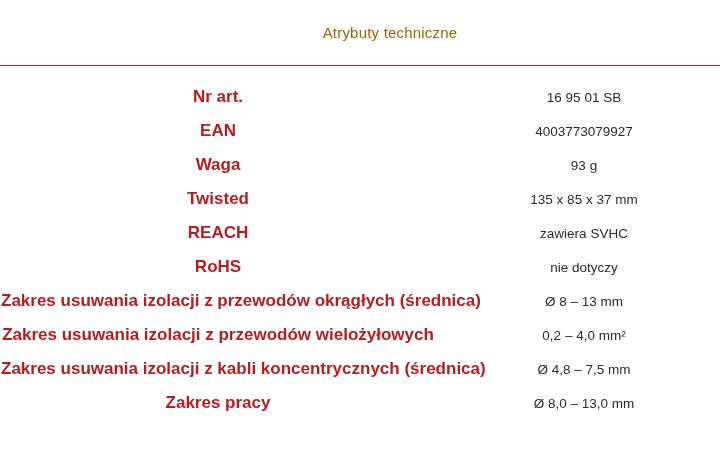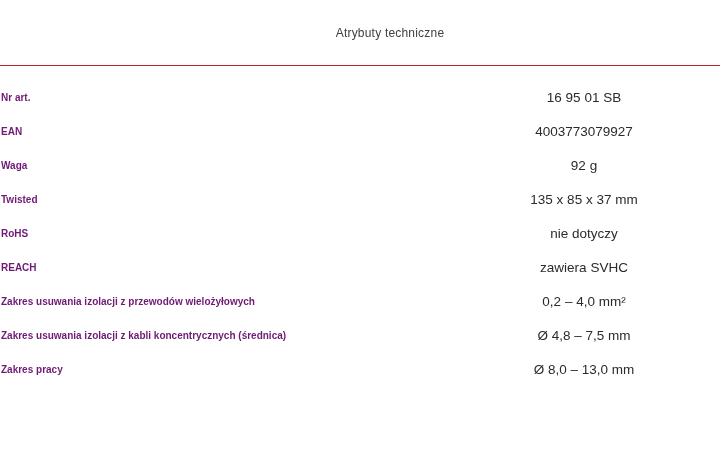--- a/index.html
+++ b/index.html
@@ -21,47 +21,47 @@
     box-sizing: border-box;
   }
   .title-bar {
     height: 65px;
     display: flex;
     align-items: center;
     justify-content: center;
     box-sizing: border-box;
   }
   .title {
-    font-size: 12px;
-    color: #404040;
+    font-size: 15px;
+    color: #a16207;
     letter-spacing: 0.2px;
     font-weight: 400;
     padding-left: 60px;
   }
   .rule {
     height: 1px;
     background: #b9232c;
     width: 100%;
   }
   .spec-table {
     width: 100%;
     border-collapse: collapse;
     margin-top: 14px;
     table-layout: fixed;
   }
   .spec-table tr {
     height: 34px;
   }
   .spec-label {
     width: 449px;
-    text-align: left;
+    text-align: center;
     padding-right: 14px;
-    font-size: 10px;
+    font-size: 17px;
     font-weight: bold;
-    color: #701a75;
+    color: #b91c1c;
     white-space: nowrap;
     vertical-align: middle;
     box-sizing: border-box;
   }
   .spec-value {
     text-align: center;
     padding-left: 0px;
     font-size: 13.5px;
     font-weight: normal;
     color: #2b2b2b;
@@ -84,33 +84,37 @@
       <tr>
         <td class="spec-label">Nr art.</td>
         <td class="spec-value">16 95 01 SB</td>
       </tr>
       <tr>
         <td class="spec-label">EAN</td>
         <td class="spec-value">4003773079927</td>
       </tr>
       <tr>
         <td class="spec-label">Waga</td>
-        <td class="spec-value">92 g</td>
+        <td class="spec-value">93 g</td>
       </tr>
       <tr>
         <td class="spec-label">Twisted</td>
         <td class="spec-value">135 x 85 x 37 mm</td>
       </tr>
       <tr>
+        <td class="spec-label">REACH</td>
+        <td class="spec-value">zawiera SVHC</td>
+      </tr>
+      <tr>
         <td class="spec-label">RoHS</td>
         <td class="spec-value">nie dotyczy</td>
       </tr>
       <tr>
-        <td class="spec-label">REACH</td>
-        <td class="spec-value">zawiera SVHC</td>
+        <td class="spec-label">Zakres usuwania izolacji z przewodów okrągłych (średnica)</td>
+        <td class="spec-value">Ø 8 – 13 mm</td>
       </tr>
       <tr>
         <td class="spec-label">Zakres usuwania izolacji z przewodów wielożyłowych</td>
         <td class="spec-value">0,2 – 4,0 mm²</td>
       </tr>
       <tr>
         <td class="spec-label">Zakres usuwania izolacji z kabli koncentrycznych (średnica)</td>
         <td class="spec-value">Ø 4,8 – 7,5 mm</td>
       </tr>
       <tr>

